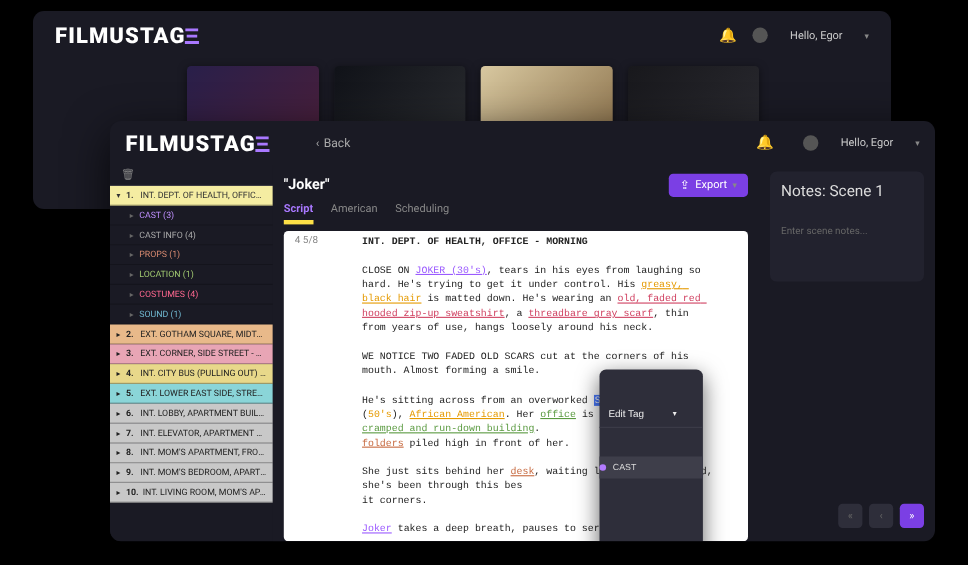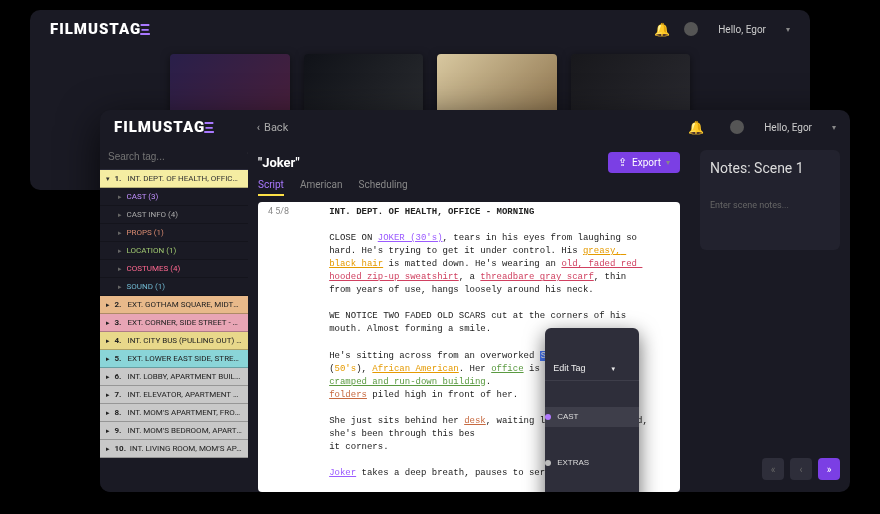--- a/index.html
+++ b/index.html
@@ -66,21 +66,21 @@
 .hdr {
   display: flex;
   align-items: center;
   padding: 8px 14px;
   gap: 12px;
 }
 .logo {
   font-weight: 900;
   letter-spacing: 1px;
   color: #fff;
-  font-size: 15px;
+  font-size: 20px;
 }
 .logo .e {
   display: inline-block;
   color: #a978ff;
   transform: scaleX(1.3) translateY(1px);
 }
 .back-link {
   display: flex;
   align-items: center;
   gap: 4px;
@@ -224,22 +224,22 @@
   padding: 2px 0;
 }
 .tab {
   font-size: 10px;
   color: #888;
   padding-bottom: 4px;
   cursor: pointer;
 }
 .tab.active {
   color: #a978ff;
-  border-bottom: 2px solid #fde047;
-  font-weight: 400;
+  border-bottom: 4px solid #fde047;
+  font-weight: 700;
 }
 
 .doc-wrap {
   flex: 1;
   background: #fff;
   border-radius: 4px;
   overflow: hidden;
   display: flex;
   position: relative;
   margin-top: 4px;
@@ -389,21 +389,20 @@
       <span class="avatar"></span>
       <span>Hello, Egor</span>
       <span class="chev">▾</span>
     </div>
   </div>
 
   <div class="body">
 
     <div class="sidebar">
       <div class="search-row">
-        <input class="search-input" placeholder="Search tag..." style="">
         <span class="trash-icon">🗑</span>
       </div>
 
       <div class="scene-row active">
         <span class="tri">▾</span>
         <span class="num">1.</span>
         <span class="label">INT. DEPT. OF HEALTH, OFFICE - M...</span>
       </div>
       <div class="tag-row cast">
           <span class="tri">▸</span>
@@ -517,21 +516,20 @@
 
 
 
           
           <div class="popup">
             <div class="popup-hdr">
               <span>Edit Tag</span>
               <span class="tri">▾</span>
             </div>
             <div class="popup-item active"><span class="dot cast"></span><span>CAST</span></div>
-            <div class="popup-item"><span class="dot extras"></span><span>EXTRAS</span></div>
             
             
             
             
           </div>
         </div>
       </div>
     </div>
 
     <div class="rpanel">

